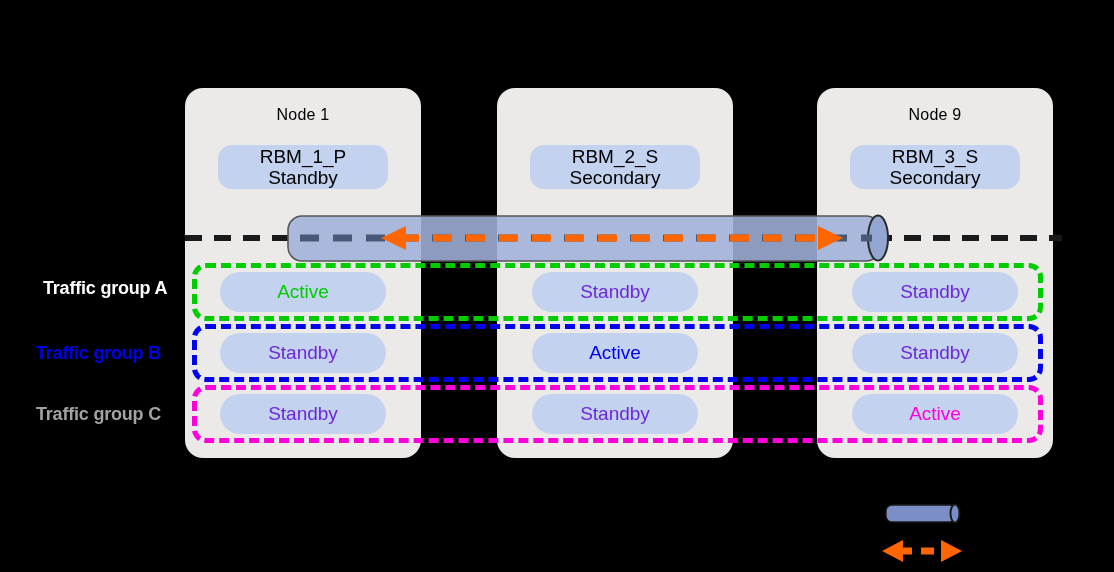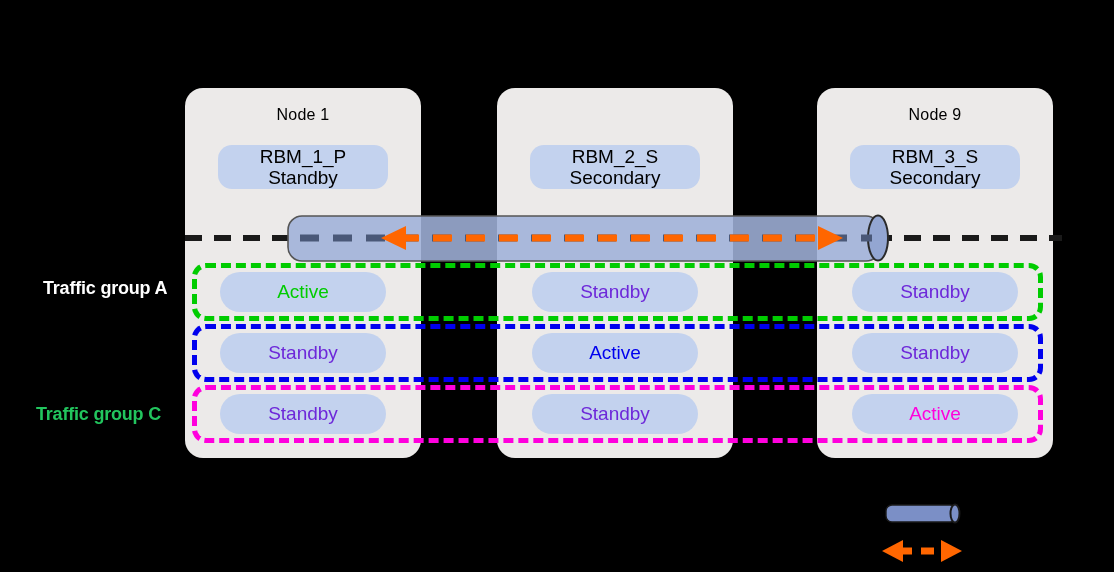--- a/index.html
+++ b/index.html
@@ -107,21 +107,21 @@
     position: absolute;
     left: 36px;
     width: 150px;
     text-align: left;
     font-size: 18px;
     font-weight: bold;
     letter-spacing: -0.2px;
   }
   #tg-label-0 { top: 278px; color: #ffffff; margin-left: 7px; }
   #tg-label-1 { top: 343px; color: #0000EE; }
-  #tg-label-2 { top: 404px; color: #22c55e; }
+  #tg-label-2 { top: 404px; color: #a3a3a3; }
 
   
   #legend { position: absolute; left: 880px; top: 498px; }
 </style>
 </head>
 <body>
 
 <div id="canvas">
 
   <div class="node-panel" id="node-panel-1">
@@ -157,20 +157,21 @@
 
   <div class="status-pill pill-row-0 pill-col-1">Standby</div>
   <div class="status-pill pill-row-1 pill-col-1" style="color:#0000EE">Active</div>
   <div class="status-pill pill-row-2 pill-col-1">Standby</div>
 
   <div class="status-pill pill-row-0 pill-col-2">Standby</div>
   <div class="status-pill pill-row-1 pill-col-2">Standby</div>
   <div class="status-pill pill-row-2 pill-col-2" style="color:#FF00DD">Active</div>
 
   <div class="tg-label" id="tg-label-0">Traffic group A</div>
+  <div class="tg-label" id="tg-label-1">Traffic group B</div>
   <div class="tg-label" id="tg-label-2">Traffic group C</div>
 
   <svg width="1114" height="572" style="position:absolute;left:0;top:0;pointer-events:none">
 
     <line x1="185" y1="238" x2="300" y2="238" stroke="#1A1A1A" stroke-width="6" stroke-dasharray="17 12"></line>
 
     <line x1="875" y1="238" x2="1062" y2="238" stroke="#1A1A1A" stroke-width="6" stroke-dasharray="17 12"></line>
 
     <rect x="288" y="216" width="592" height="45" rx="14" ry="14" fill="#9FB0D8" fill-opacity="0.88" stroke="#555555" stroke-width="1.6"></rect>
 

